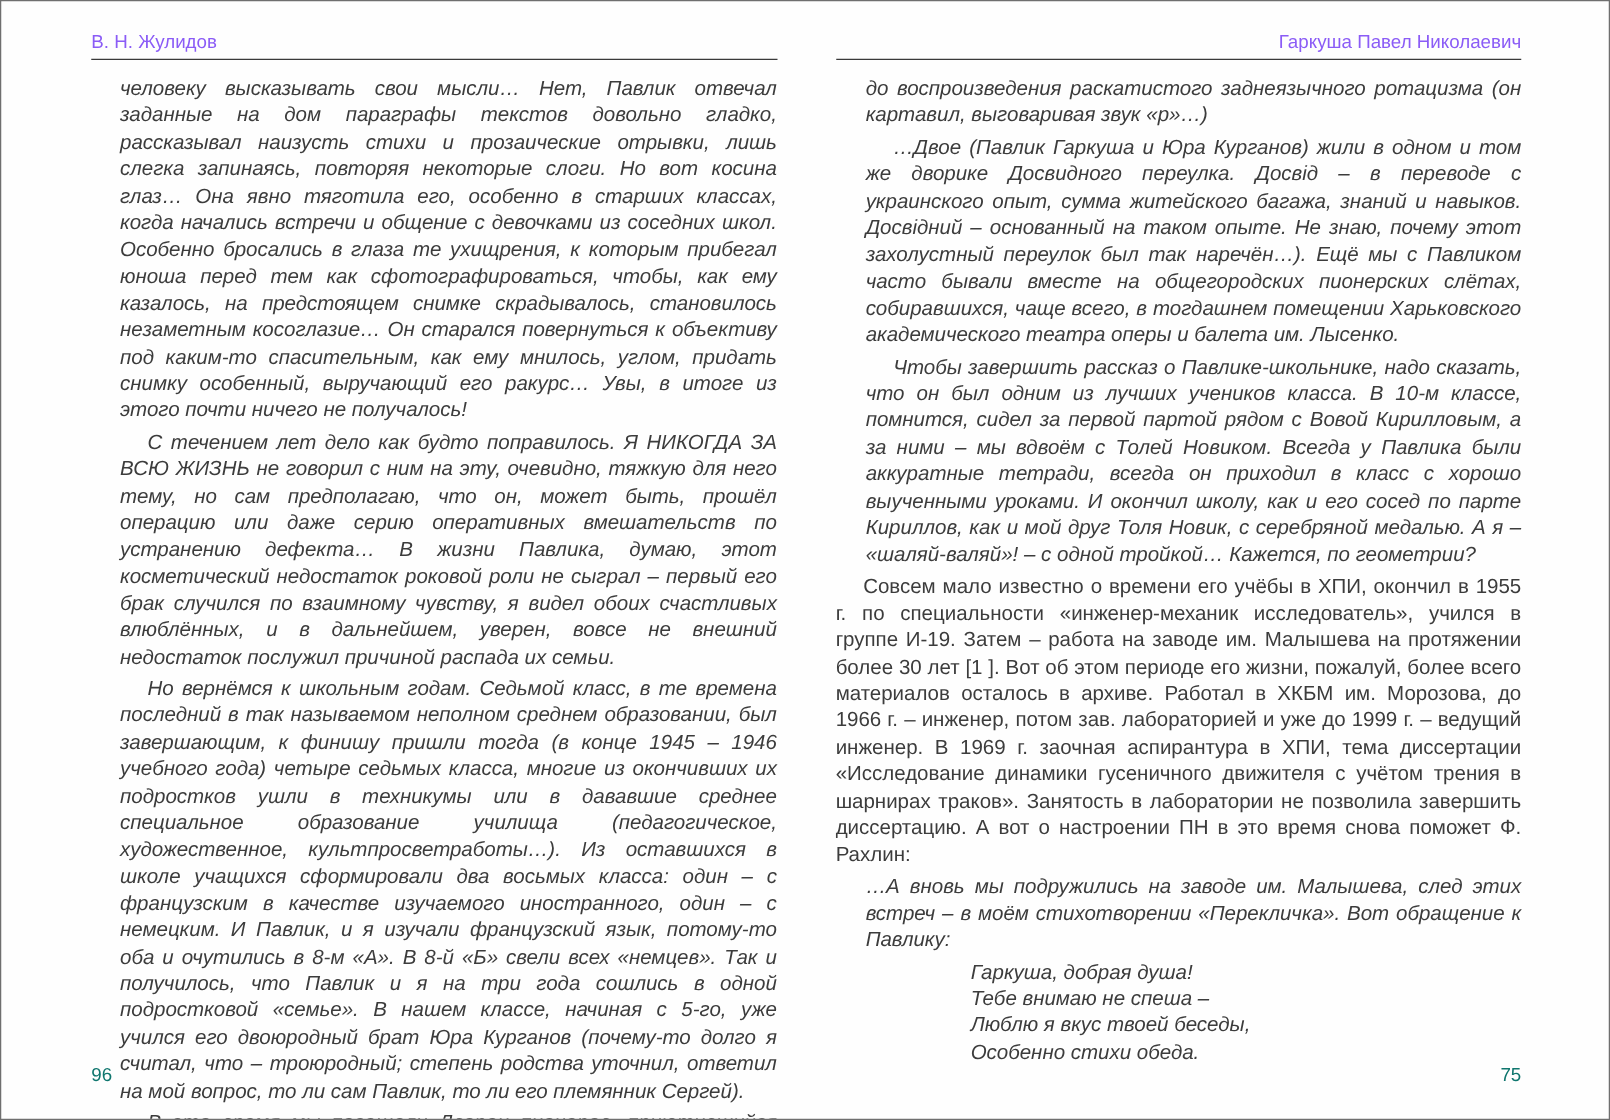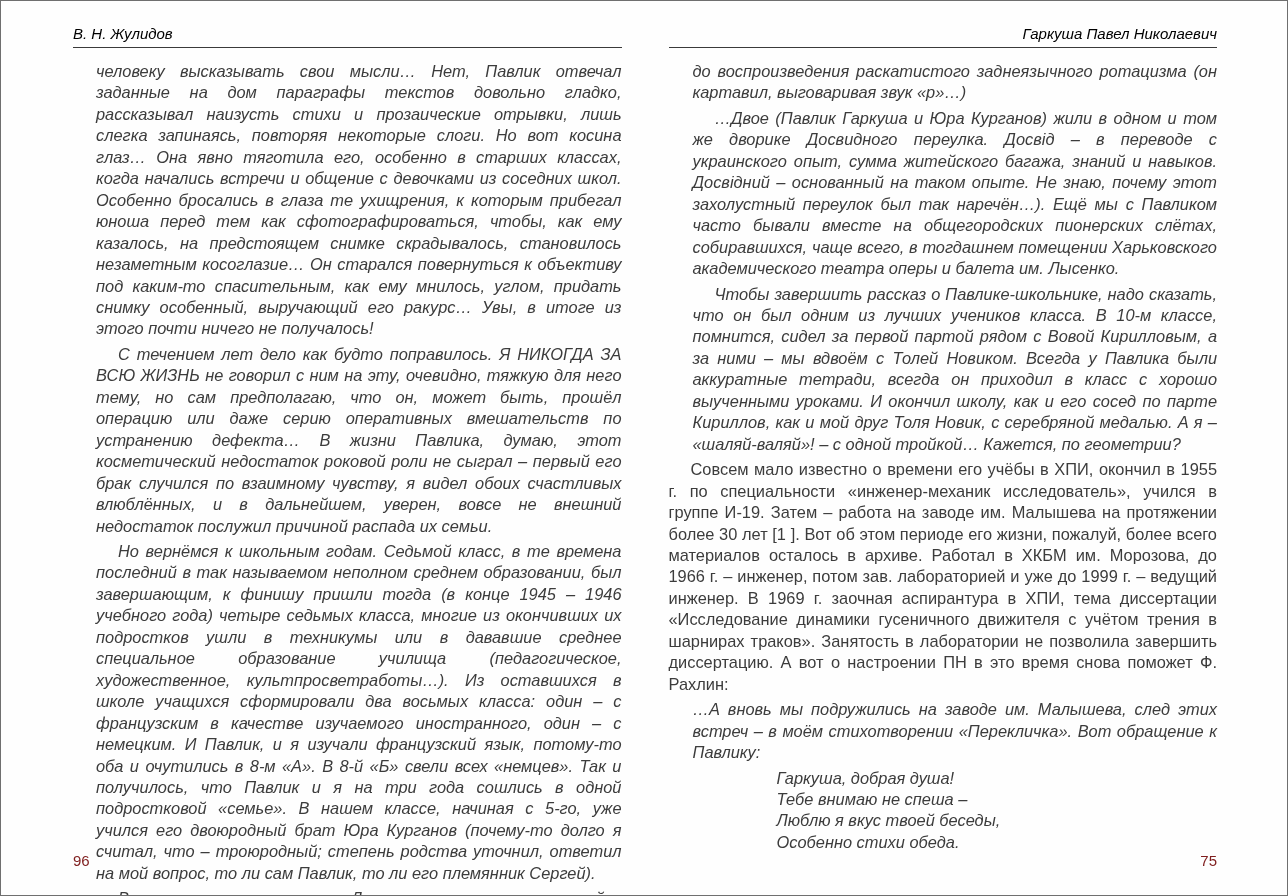--- a/index.html
+++ b/index.html
@@ -17,23 +17,22 @@
     padding:24px 70px 0 72px;
     gap:47px;
   }
   .page {
     position:relative;
     width:550px;
     height:846px;
     box-sizing:border-box;
   }
   .pg-header {
-    font-style:italic;
     font-size:15px;
-    color:#000000;
+    color:#8b5cf6;
     padding-bottom:5px;
     border-bottom:1.5px solid #3a3a3a;
     white-space:nowrap;
   }
   .pg-header.right { text-align:right; }
   .pg-body {
     margin-top:13px;
     font-size:16.4px;
     line-height:21.45px;
     color:#3c3c3c;
@@ -45,21 +44,21 @@
   .pg-body p { margin:4px 0 0 0; text-indent:22px; }
   .pg-body p.noindent { text-indent:0; }
   .pg-body p.italic { font-style:italic; }
   .pg-body p.quote { margin-left:24px; }
   .poem { margin:4px 0 0 108px; font-style:italic; text-align:left; }
   .poem-line { line-height:21.45px; }
   .pg-num {
     position:absolute;
     bottom:2px; left:0; right:0;
     font-size:15px;
-    color:#7f1d1d;
+    color:#0f766e;
   }
   .pg-num.right { text-align:right; }
 </style>
 </head>
 <body>
 
 <div class="canvas">
   <div class="spread">
 
     <div class="page">

